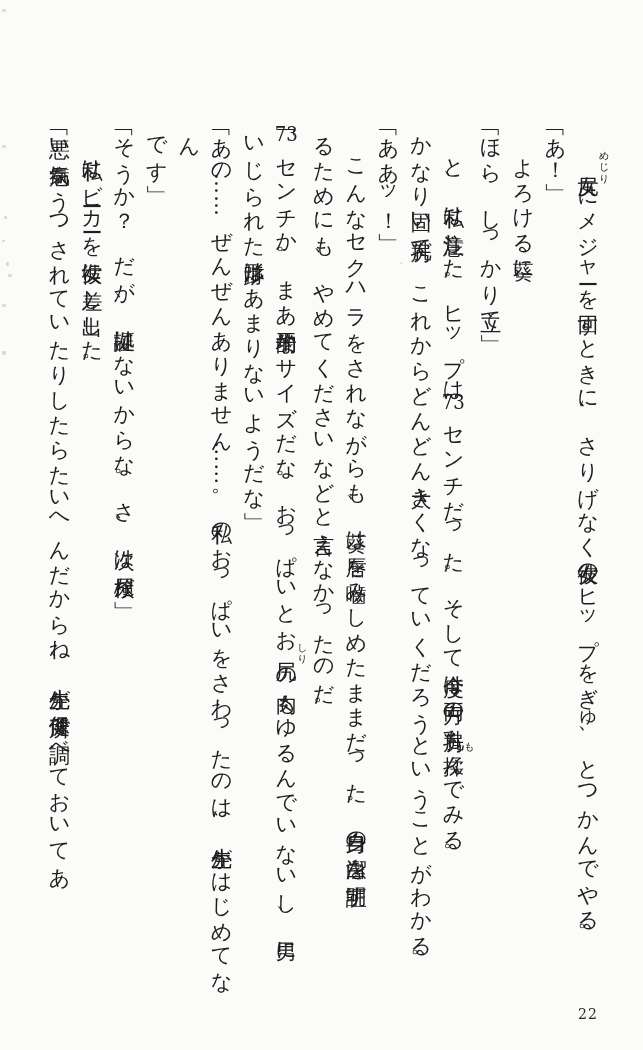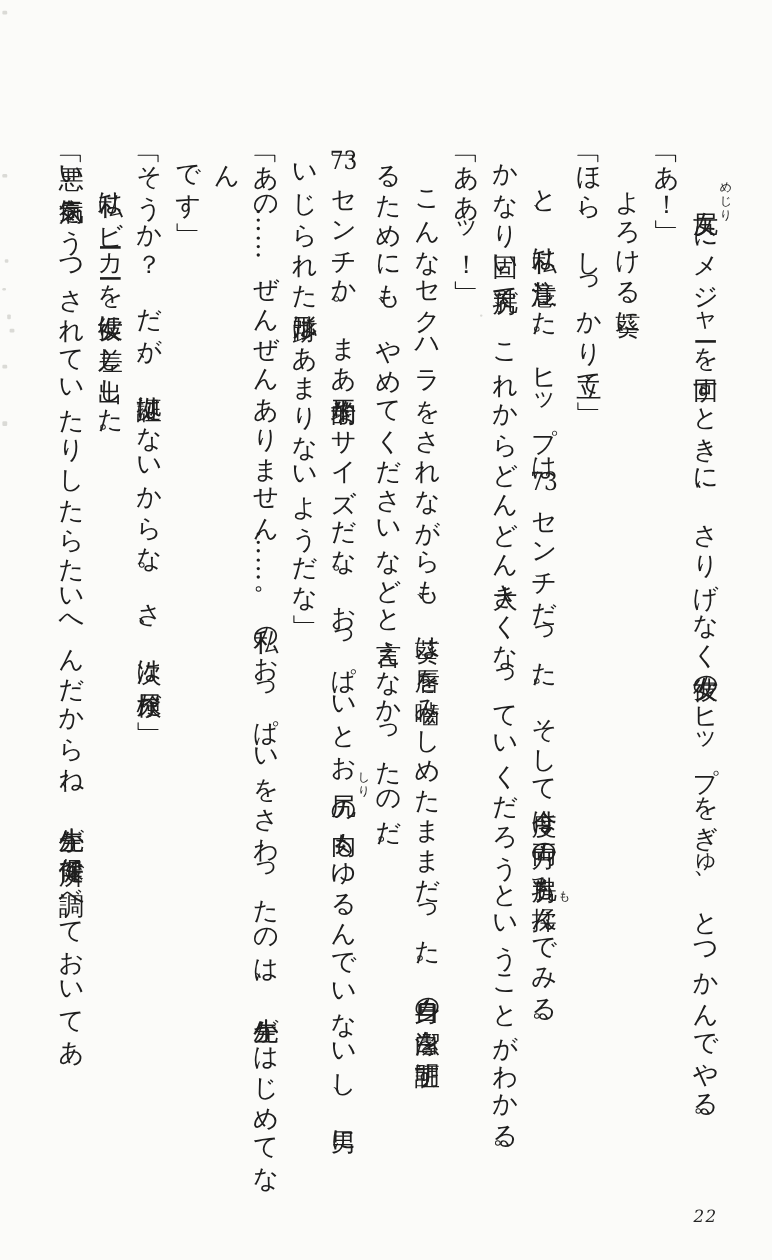--- a/index.html
+++ b/index.html
@@ -54,21 +54,20 @@
   .tcy {
     text-combine-upright: all;
     -webkit-text-combine: horizontal;
     letter-spacing: 0;
   }
   .page-number {
     position: absolute;
     left: 578px;
     top: 1006px;
     font-size: 14px;
-    font-style: italic;
     color: #262626;
     letter-spacing: 1px;
   }
   .speck {
     position: absolute;
     background: #bfbfba;
     opacity: 0.55;
     border-radius: 1px;
   }
 </style>

